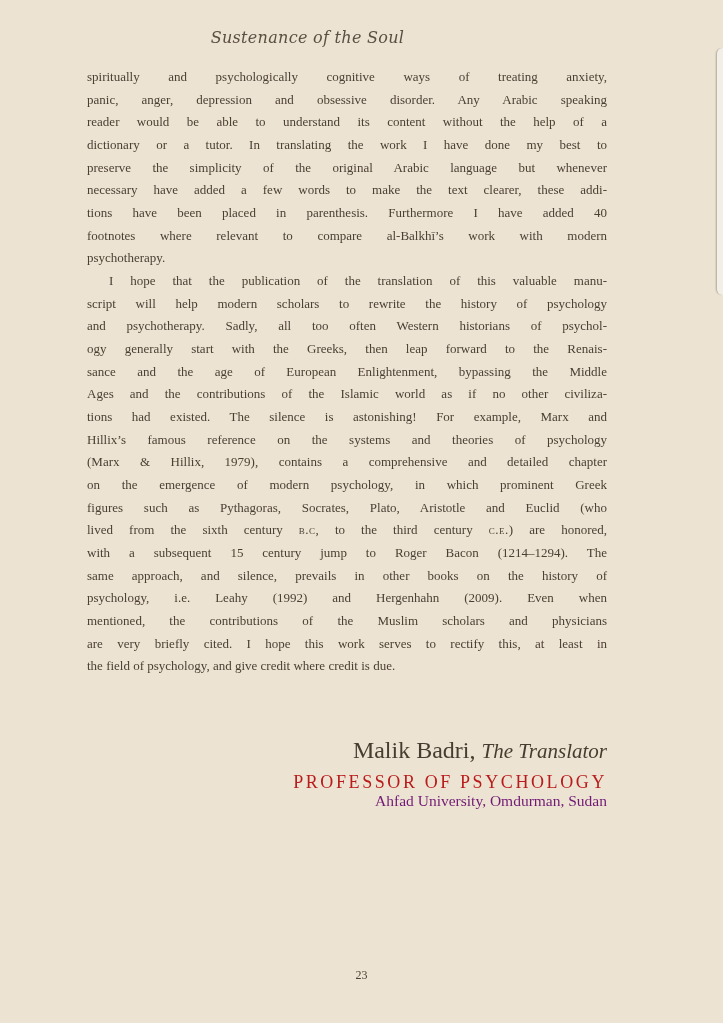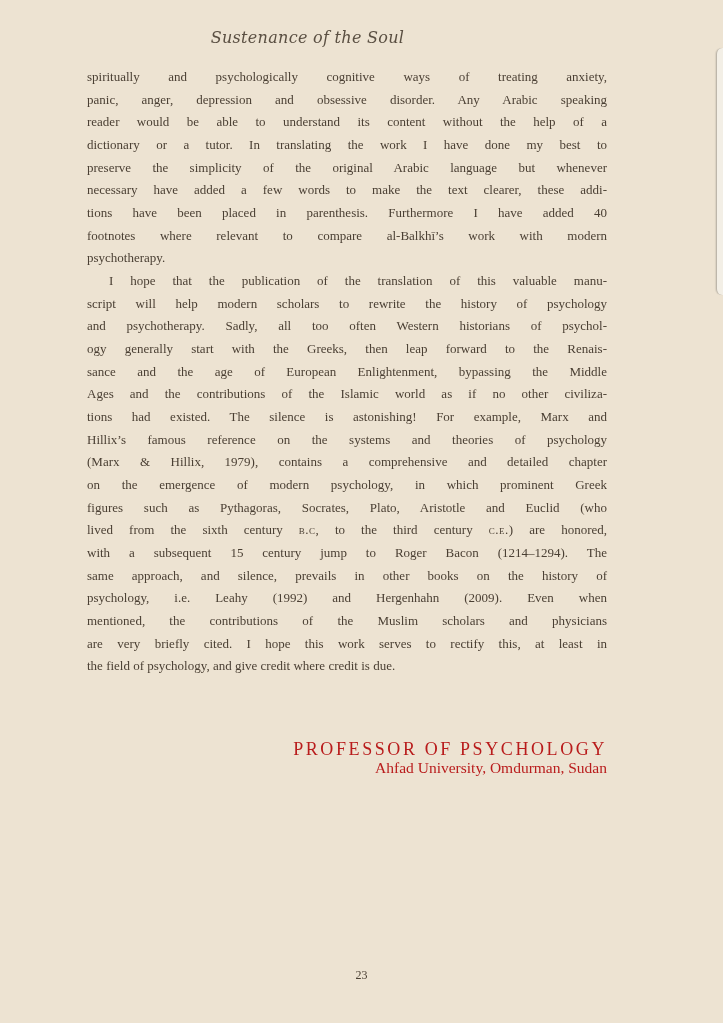--- a/index.html
+++ b/index.html
@@ -73,21 +73,21 @@
     .sig-title {
       margin-top: 6px;
       font-size: 18px;
       letter-spacing: 2.6px;
       line-height: 18px;
       color: #b91c1c;
     }
     .sig-affil {
       font-size: 15.5px;
       line-height: 20px;
-      color: #b91c1c;
+      color: #701a75;
     }
     .page-number {
       position: absolute;
       top: 968px;
       left: 0;
       width: 723px;
       text-align: center;
       font-size: 12px;
       color: #4a3f33;
     }
@@ -139,20 +139,24 @@
       <span class="line">with a subsequent 15 century jump to Roger Bacon (1214–1294). The</span>
       <span class="line">same approach, and silence, prevails in other books on the history of</span>
       <span class="line">psychology, i.e. Leahy (1992) and Hergenhahn (2009). Even when</span>
       <span class="line">mentioned, the contributions of the Muslim scholars and physicians</span>
       <span class="line">are very briefly cited. I hope this work serves to rectify this, at least in</span>
       <span class="line last">the field of psychology, and give credit where credit is due.</span>
     </p>
   </div>
 
   <div class="signature">
+    <div class="sig-name">
+      <span>Malik Badri,</span>
+      <span class="sig-role-italic">The Translator</span>
+    </div>
     <div class="sig-title">PROFESSOR OF PSYCHOLOGY</div>
     <div class="sig-affil">Ahfad University, Omdurman, Sudan</div>
   </div>
 
   <div class="page-number">23</div>
 
   <div class="page-tab"></div>
 
 </div>
 

